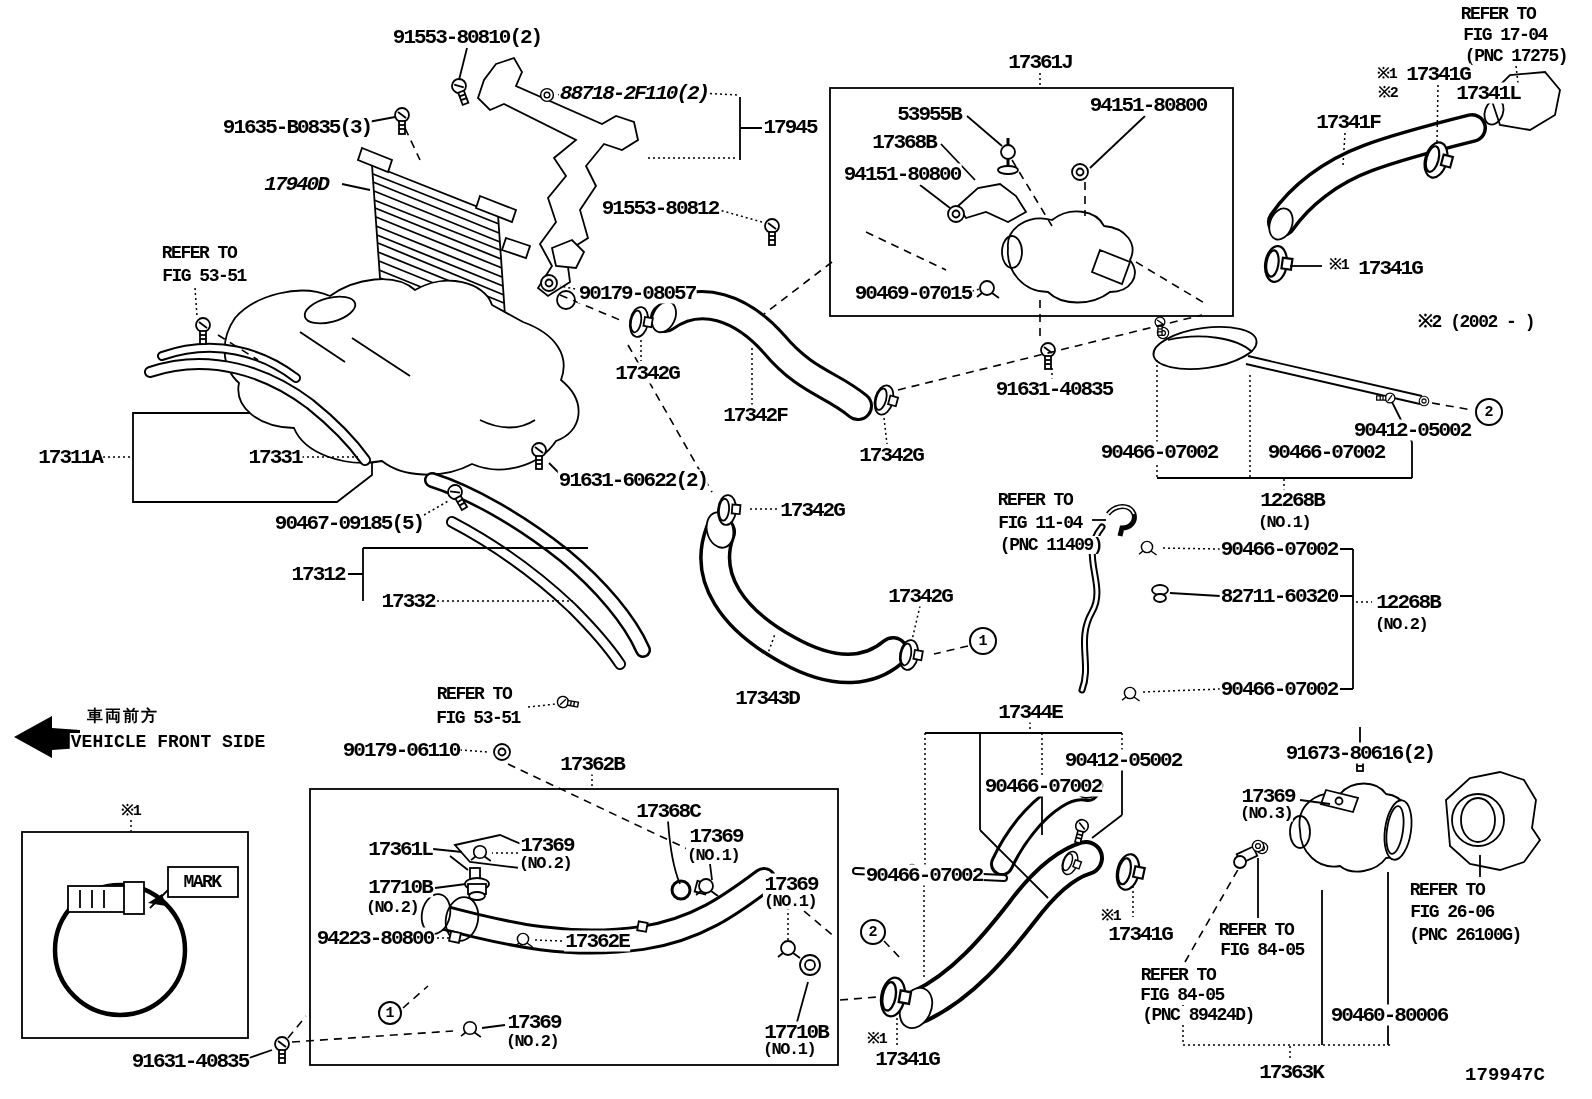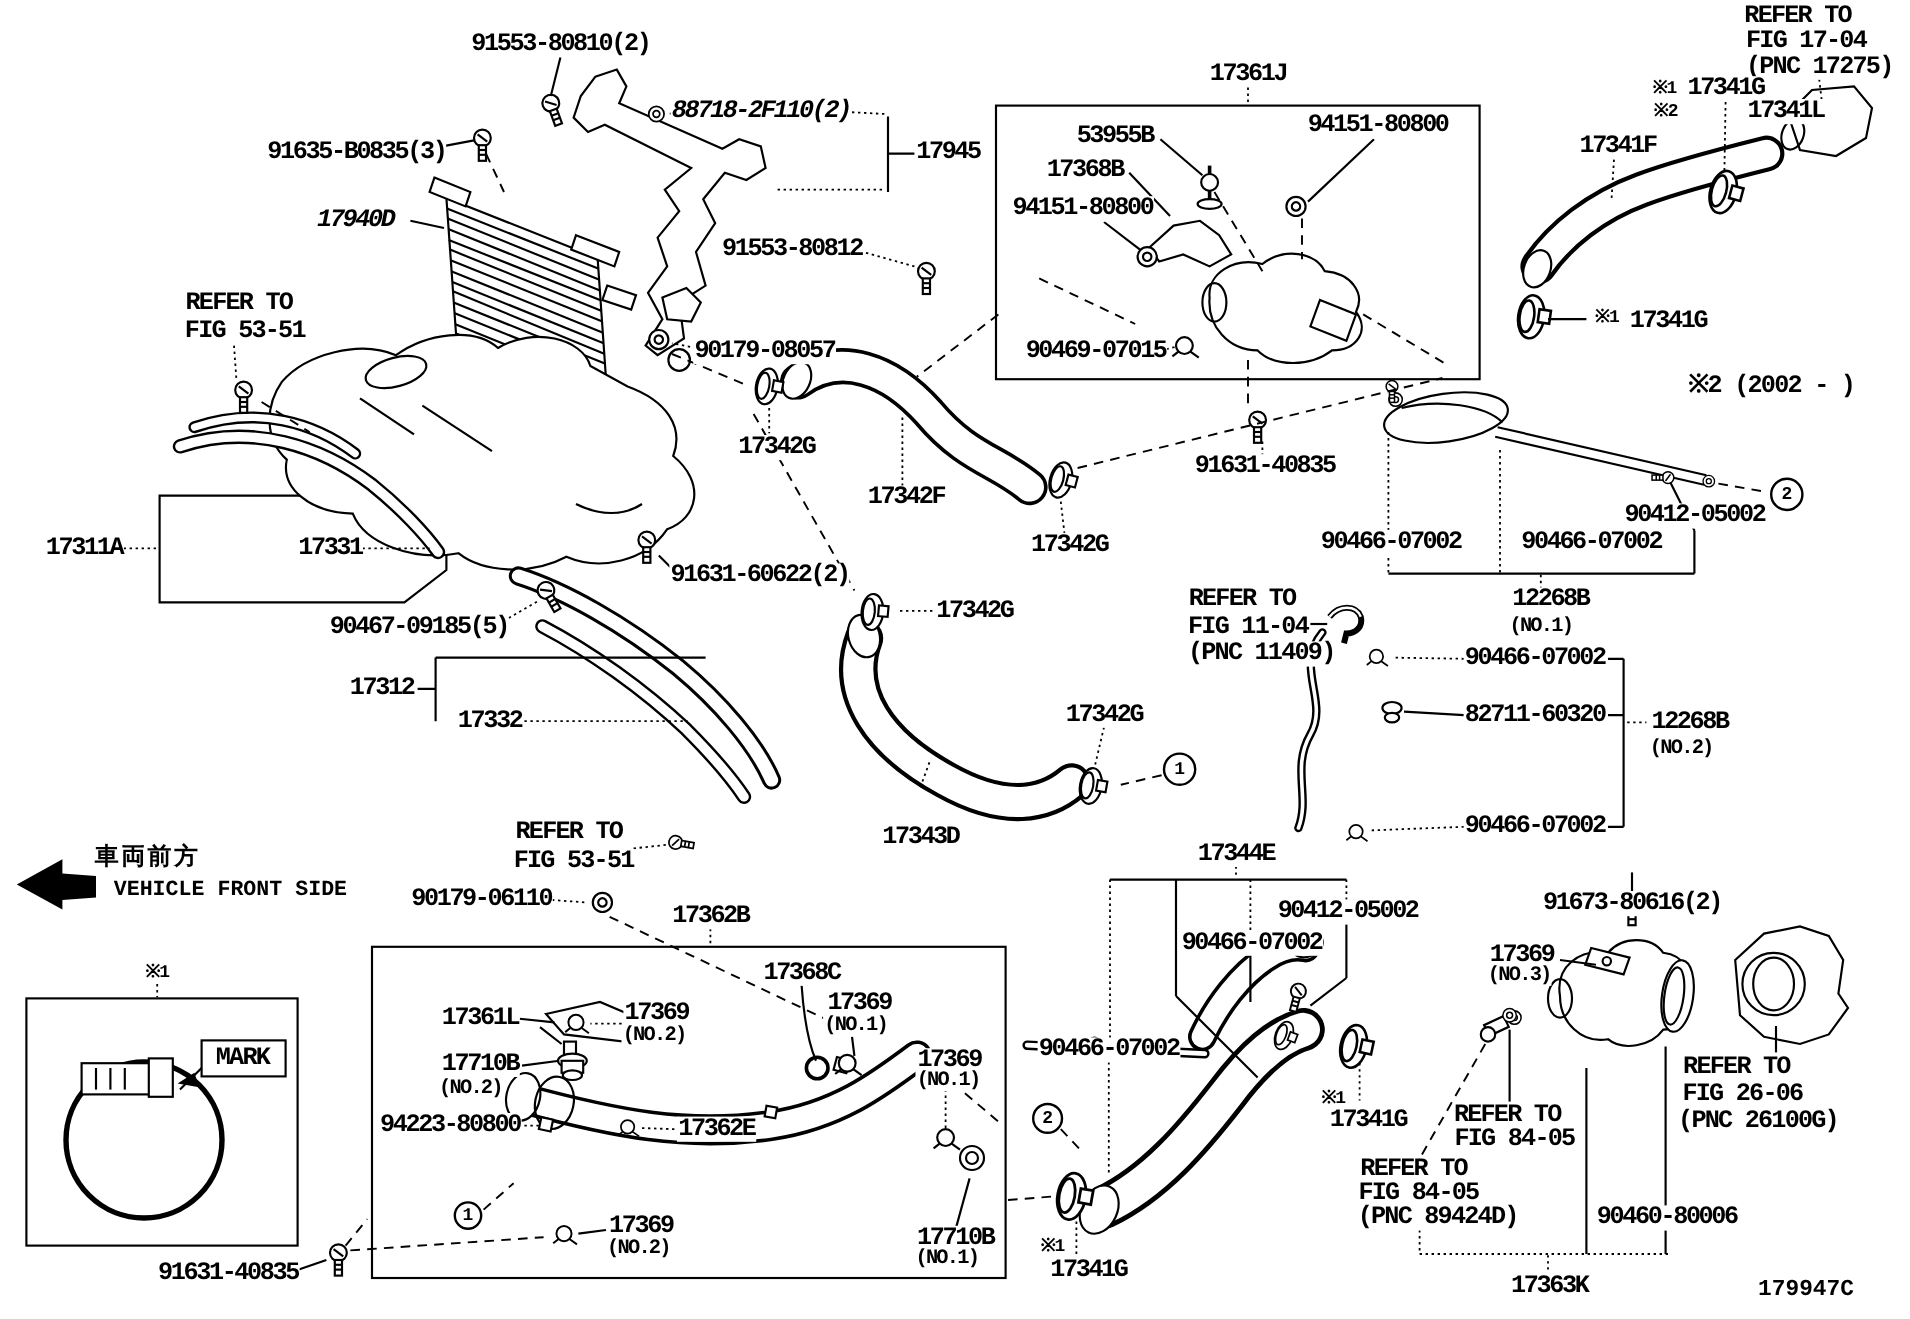--- a/index.html
+++ b/index.html
@@ -4,24 +4,24 @@
 <style>
   html,body{margin:0;padding:0;background:#fff;}
   .stage{position:relative;width:1592px;height:1099px;background:#ffffff;overflow:hidden;
          font-family:"Liberation Mono","DejaVu Sans Mono",monospace;}
   .stage svg{position:absolute;left:0;top:0;}
   #labels{position:absolute;left:0;top:0;width:100%;height:100%;}
   .lbl{position:absolute;transform:translate(-50%,-50%);white-space:nowrap;line-height:1;
        color:#000;background:#fff;padding:0 1px;font-weight:bold;
        font-family:"Liberation Mono","DejaVu Sans Mono",monospace;}
   .lg{font-size:21px;letter-spacing:-2px;}
-  .md{font-size:21px;letter-spacing:-1.5px;text-align:center;}
+  .md{font-size:18px;letter-spacing:-1.5px;text-align:center;}
   .sm{font-size:17px;letter-spacing:-1.5px;}
   .xs{font-size:15px;letter-spacing:-1px;}
-  .jp{font-family:Liberation Mono, monospace;font-size:20px;letter-spacing:2px;}
+  .jp{font-family:Liberation Sans, sans-serif;font-size:16px;letter-spacing:2px;}
   .en{font-size:18px;letter-spacing:0;}
   .id{font-size:19px;letter-spacing:0;font-weight:bold;}
   .callout{position:absolute;border:2px solid #000;border-radius:50%;background:#fff;
            display:flex;align-items:center;justify-content:center;
            font:bold 15px "Liberation Mono",monospace;color:#000;box-sizing:border-box;}
   
   .s{stroke:#000;fill:none;stroke-width:1.8px;}
   .sw{stroke:#000;fill:#fff;stroke-width:1.8px;}
   .d{stroke:#000;fill:none;stroke-width:1.6px;stroke-dasharray:8 6;}
   .t{stroke:#000;fill:none;stroke-width:1.5px;stroke-dasharray:2 3;}
@@ -392,21 +392,21 @@
       <div class="lbl sm" style="left: 1284px; top: 522px;">(NO.1)</div>
       <div class="lbl md" style="left: 1035px; top: 500px;">REFER TO</div>
       <div class="lbl md" style="left: 1040px; top: 523px;">FIG 11-04</div>
       <div class="lbl md" style="left: 1051px; top: 545px;">(PNC 11409)</div>
       <div class="lbl lg" style="left: 1279px; top: 549px;">90466-07002</div>
       <div class="lbl lg" style="left: 1279px; top: 596px;">82711-60320</div>
       <div class="lbl lg" style="left: 1408px; top: 602px;">12268B</div>
       <div class="lbl sm" style="left: 1401px; top: 624px;">(NO.2)</div>
       <div class="lbl lg" style="left: 1279px; top: 689px;">90466-07002</div>
       <div class="lbl jp" style="left: 123px; top: 716px;">車両前方</div>
-      <div class="lbl en" style="left: 192px; top: 742px;">VEHICLE FRONT SIDE</div>
+      <div class="lbl en" style="left: 168px; top: 742px;">VEHICLE FRONT SIDE</div>
       <div class="lbl xs" style="left: 131px; top: 811px;">※1</div>
       <div class="lbl md" style="left: 202px; top: 882px;">MARK</div>
       <div class="lbl lg" style="left: 190px; top: 1061px;">91631-40835</div>
       <div class="lbl lg" style="left: 401px; top: 750px;">90179-06110</div>
       <div class="lbl lg" style="left: 592px; top: 764px;">17362B</div>
       <div class="lbl lg" style="left: 668px; top: 811px;">17368C</div>
       <div class="lbl lg" style="left: 716px; top: 836px;">17369</div>
       <div class="lbl sm" style="left: 713px; top: 855px;">(NO.1)</div>
       <div class="lbl lg" style="left: 400px; top: 849px;">17361L</div>
       <div class="lbl lg" style="left: 547px; top: 845px;">17369</div>

